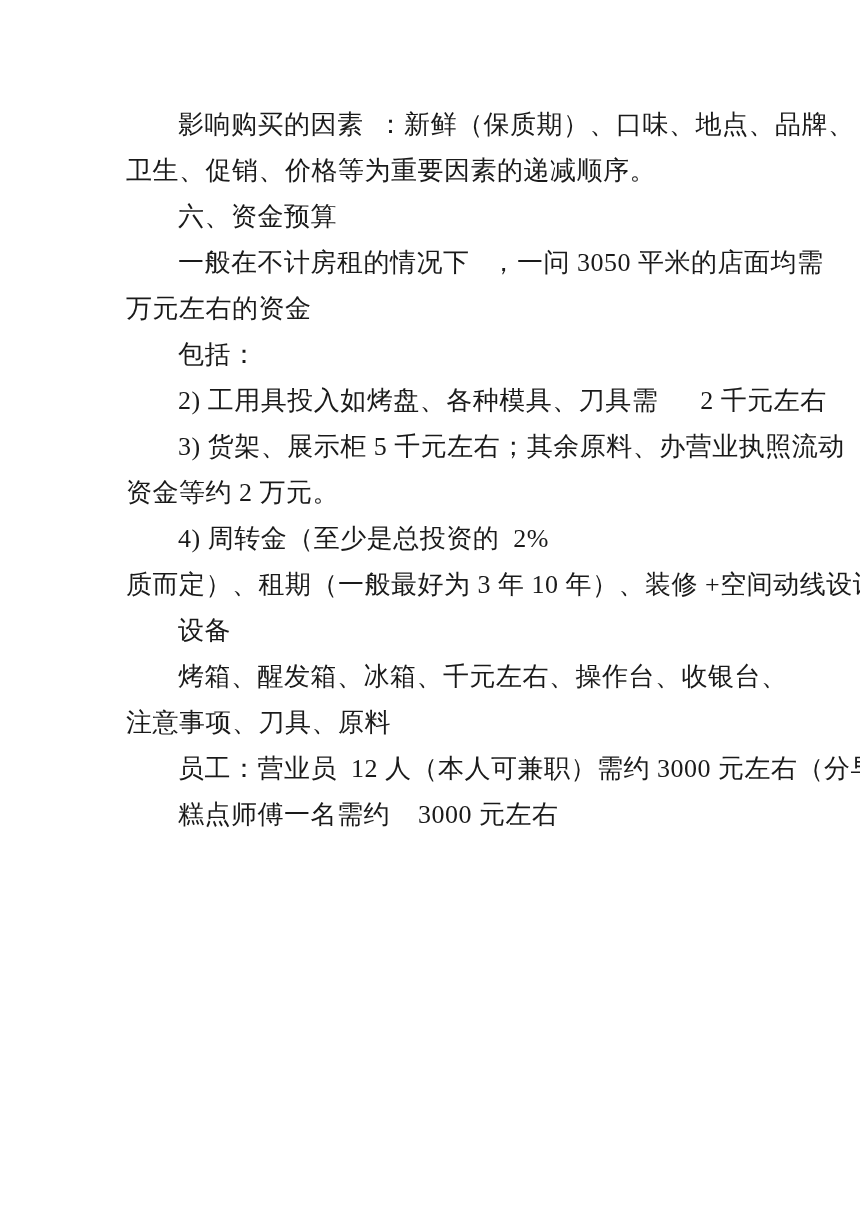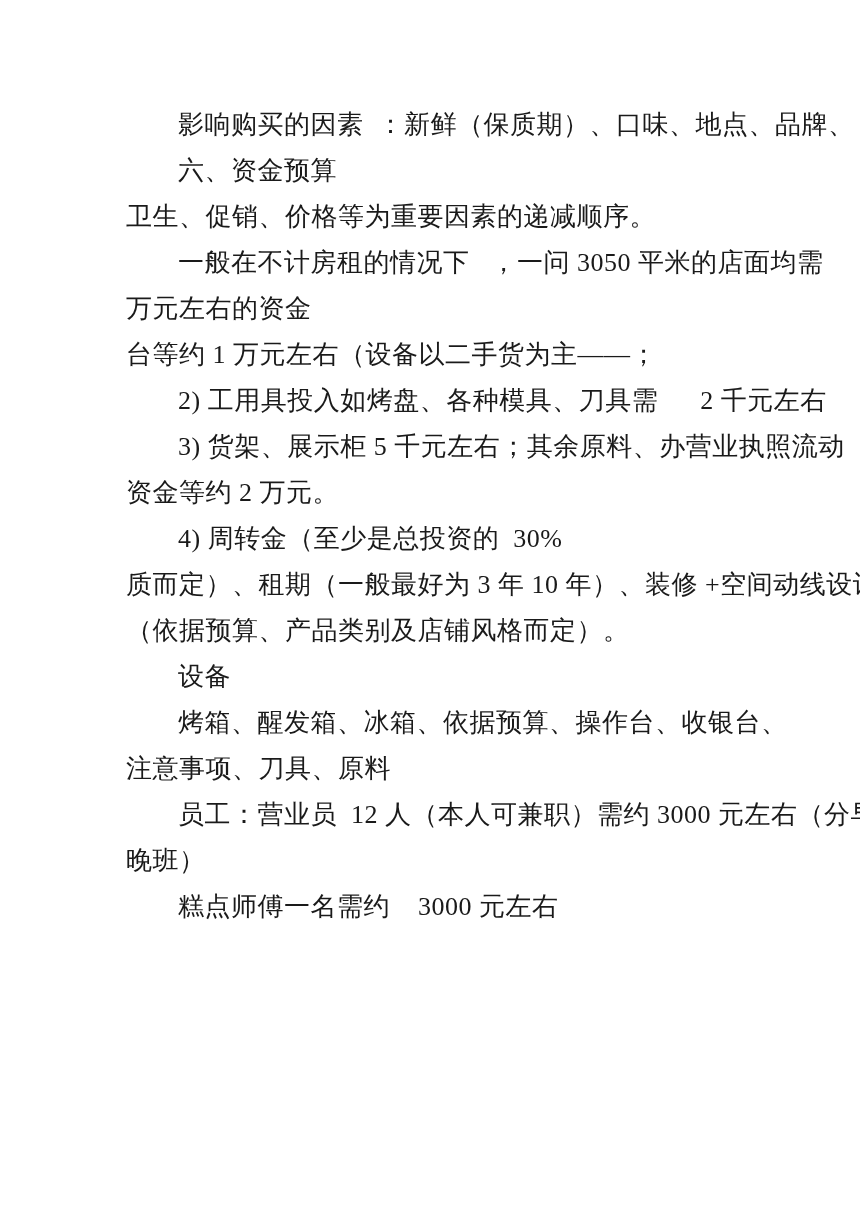--- a/index.html
+++ b/index.html
@@ -32,31 +32,29 @@
   .doc-line.indent {
     padding-left: 52px;
   }
 </style>
 </head>
 <body>
 
 <div class="page">
   <div class="doc-text">
     <div class="doc-line indent">影响购买的因素  ：新鲜（保质期）、口味、地点、品牌、</div>
+    <div class="doc-line">卫生、促销、价格等为重要因素的递减顺序。</div>
     <div class="doc-line indent">六、资金预算</div>
-    <div class="doc-line">卫生、促销、价格等为重要因素的递减顺序。</div>
     <div class="doc-line indent">一般在不计房租的情况下   ，一问 3050 平米的店面均需      5</div>
     <div class="doc-line">万元左右的资金</div>
-    <div class="doc-line">台等约 1 万元左右（设备以二手货为主——；</div>
+    <div class="doc-line indent">包括：</div>
     <div class="doc-line indent">2) 工用具投入如烤盘、各种模具、刀具需      2 千元左右</div>
     <div class="doc-line indent">3) 货架、展示柜 5 千元左右；其余原料、办营业执照流动</div>
     <div class="doc-line">资金等约 2 万元。</div>
-    <div class="doc-line indent">4) 周转金（至少是总投资的  30%</div>
+    <div class="doc-line indent">4) 周转金（至少是总投资的  2%</div>
     <div class="doc-line">质而定）、租期（一般最好为 3 年 10 年）、装修 +空间动线设计</div>
-    <div class="doc-line">（依据预算、产品类别及店铺风格而定）。</div>
     <div class="doc-line indent">设备</div>
-    <div class="doc-line indent">烤箱、醒发箱、冰箱、依据预算、操作台、收银台、</div>
+    <div class="doc-line indent">烤箱、醒发箱、冰箱、千元左右、操作台、收银台、</div>
     <div class="doc-line">注意事项、刀具、原料</div>
     <div class="doc-line indent">员工：营业员  12 人（本人可兼职）需约 3000 元左右（分早</div>
-    <div class="doc-line">晚班）</div>
     <div class="doc-line indent">糕点师傅一名需约    3000 元左右</div>
   </div>
 </div>
 
 </body></html>

